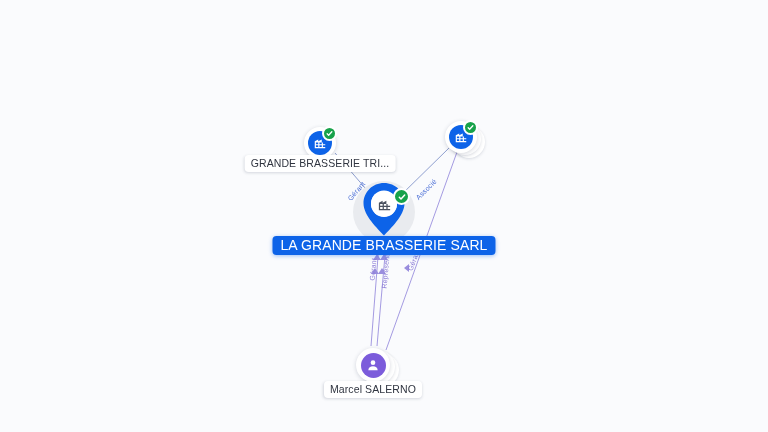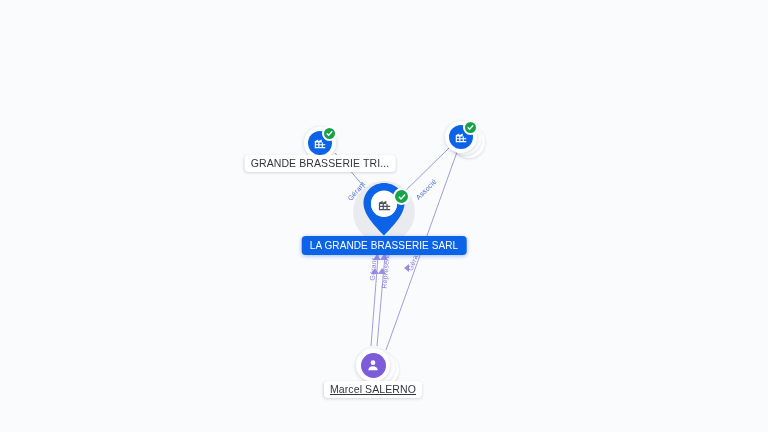--- a/index.html
+++ b/index.html
@@ -80,21 +80,21 @@
     font-size: 10.5px;
     line-height: 13px;
     letter-spacing: .1px;
     box-shadow: 0 1px 3px rgba(40,50,80,0.18);
   }
   .node-label.selected {
     background: #0d63e8;
     color: #ffffff;
     border-radius: 4px;
     padding: 3px 8px;
-    font-size: 10px;
+    font-size: 14px;
     box-shadow: 0 1px 4px rgba(13,99,232,0.40);
   }
 
   
   .pin-halo {
     position: absolute;
     left: 50%; top: 50%;
     width: 62px; height: 62px;
     margin: -31px 0 0 -31px;
     border-radius: 50%;
@@ -218,15 +218,15 @@
     <div class="node-stack" style="width:34px;height:34px;left:5px;top:2px;"></div>
     <div class="node-circle" style="width:34px;height:34px;">
       <div class="icon-disc person" style="width:25px;height:25px;">
         <svg width="14" height="14" viewBox="0 0 24 24" fill="#ffffff">
           <circle cx="12" cy="8" r="4"></circle>
           <path d="M4 21c0-4.4 3.6-7 8-7s8 2.6 8 7H4z"></path>
         </svg>
       </div>
     </div>
   </div>
-  <div class="node-label" style="left:373px; top:381px;text-decoration:underline;">Marcel SALERNO</div>
+  <div class="node-label" style="left:373px; top:381px;">Marcel SALERNO</div>
 
 </div>
 
 </body></html>

